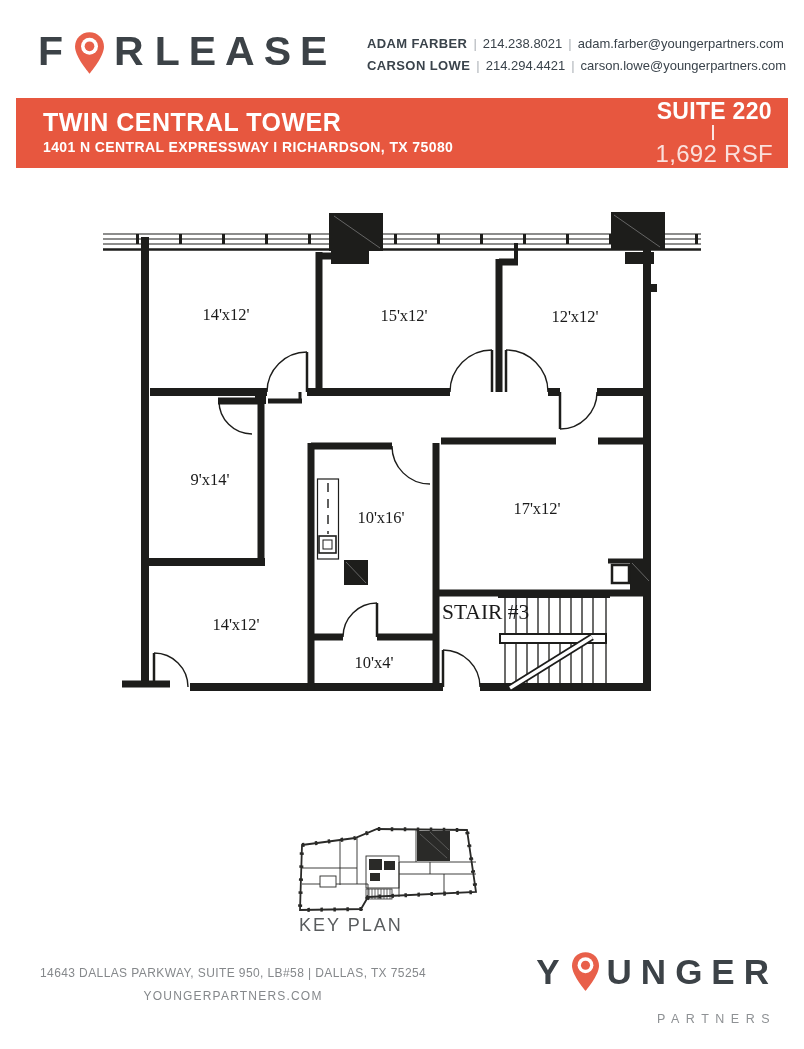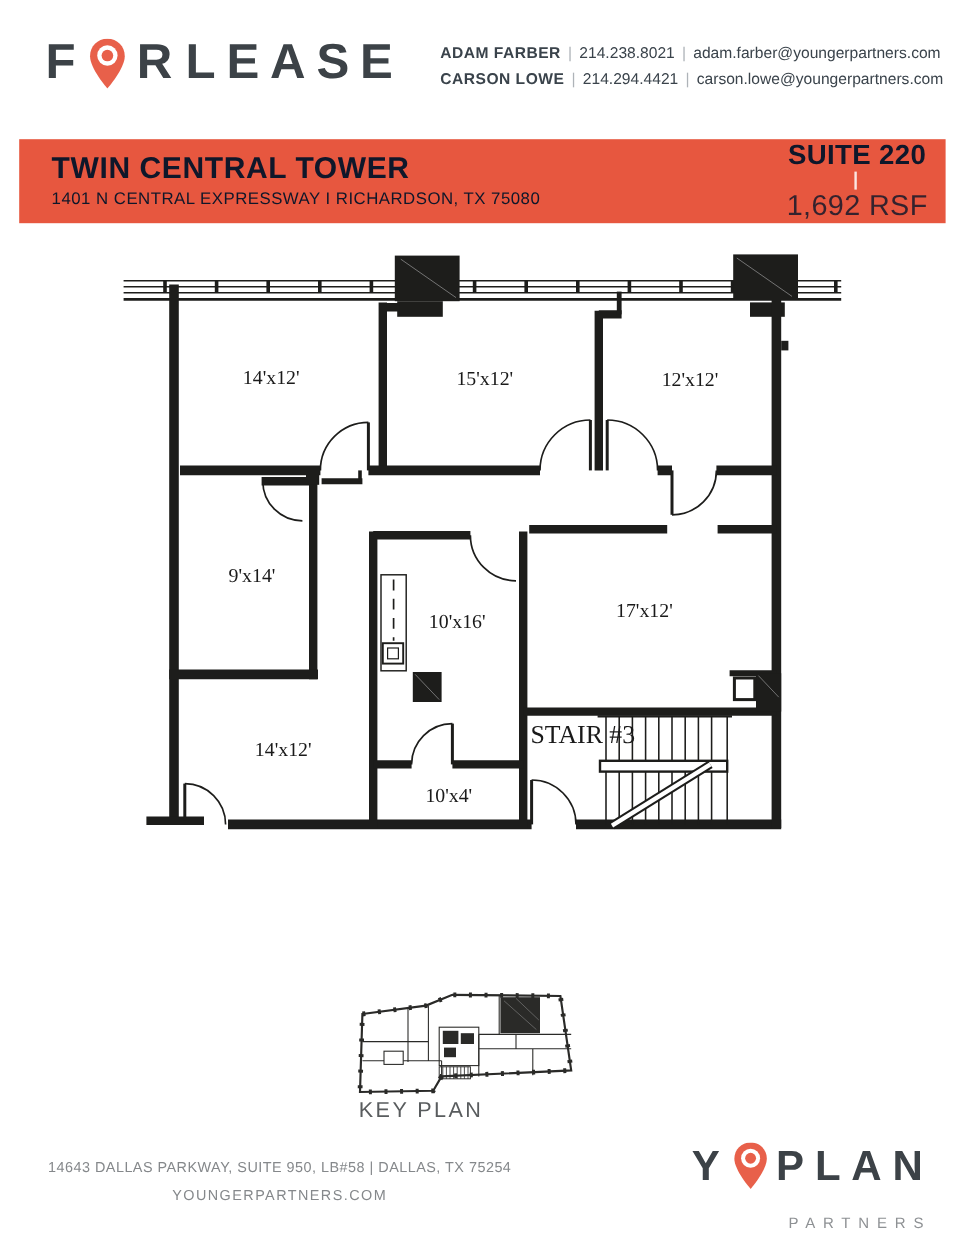--- a/index.html
+++ b/index.html
@@ -27,25 +27,25 @@
 
   .contacts{
     right:18px;top:33px;text-align:left;font-size:13px;color:#3a434b;line-height:22px;
     font-weight:400;
   }
   .contacts .cname{font-weight:700;letter-spacing:.4px;}
   .sep{color:#aeb3b8;margin:0 6px;font-weight:300;}
 
   
   .banner{
-    left:16px;top:116px;width:772px;height:70px;background:var(--accent);color:#0f172a;padding-left:32px;
+    left:16px;top:98px;width:772px;height:70px;background:var(--accent);color:#ffffff;padding-left:32px;
   }
   .banner-left{position:absolute;left:27px;top:10px;}
   .b-title{font-size:25px;font-weight:800;letter-spacing:.5px;line-height:29px;}
-  .b-addr{font-size:14px;font-weight:400;letter-spacing:.4px;margin-top:2px;}
+  .b-addr{font-size:14px;font-weight:700;letter-spacing:.4px;margin-top:2px;}
   .banner-right{position:absolute;right:15px;top:0;height:100%;display:flex;align-items:center;flex-direction:column;}
   .b-suite{font-size:23px;font-weight:800;letter-spacing:.3px;}
   .b-div{width:2px;height:28px;background:rgba(255,255,255,.85);margin:0 11px 0 9px;}
   .b-size{font-size:24px;font-weight:400;opacity:.82;letter-spacing:.3px;}
 
   
   .plan{left:90px;top:195px;width:630px;height:510px;}
   .keyplan{left:283px;top:812px;width:212px;height:128px;}
   .plan text,.keyplan .kp-room{font-family:"Liberation Serif","DejaVu Serif",serif;}
   .keyplan .kp-label{font-family:"Liberation Sans",sans-serif;}
@@ -230,16 +230,16 @@
 </div>
 
 <div class="abs logo">
   <div class="logo-row">
     <span>Y</span>
     <svg class="logo-pin" viewBox="0 0 30 40">
       <path d="M15 0C7 0 1 6 1 14 C1 24 15 40 15 40 C15 40 29 24 29 14 C29 6 23 0 15 0 Z" style="fill:var(--pin)"></path>
       <circle cx="15" cy="13.5" r="8.2" fill="#fff"></circle>
       <circle cx="15" cy="13.5" r="4.7" style="fill:var(--pin)"></circle>
     </svg>
-    <span>PLAN</span>
+    <span>UNGER</span>
   </div>
   <div class="logo-sub">PARTNERS</div>
 </div>
 
 </body></html>

